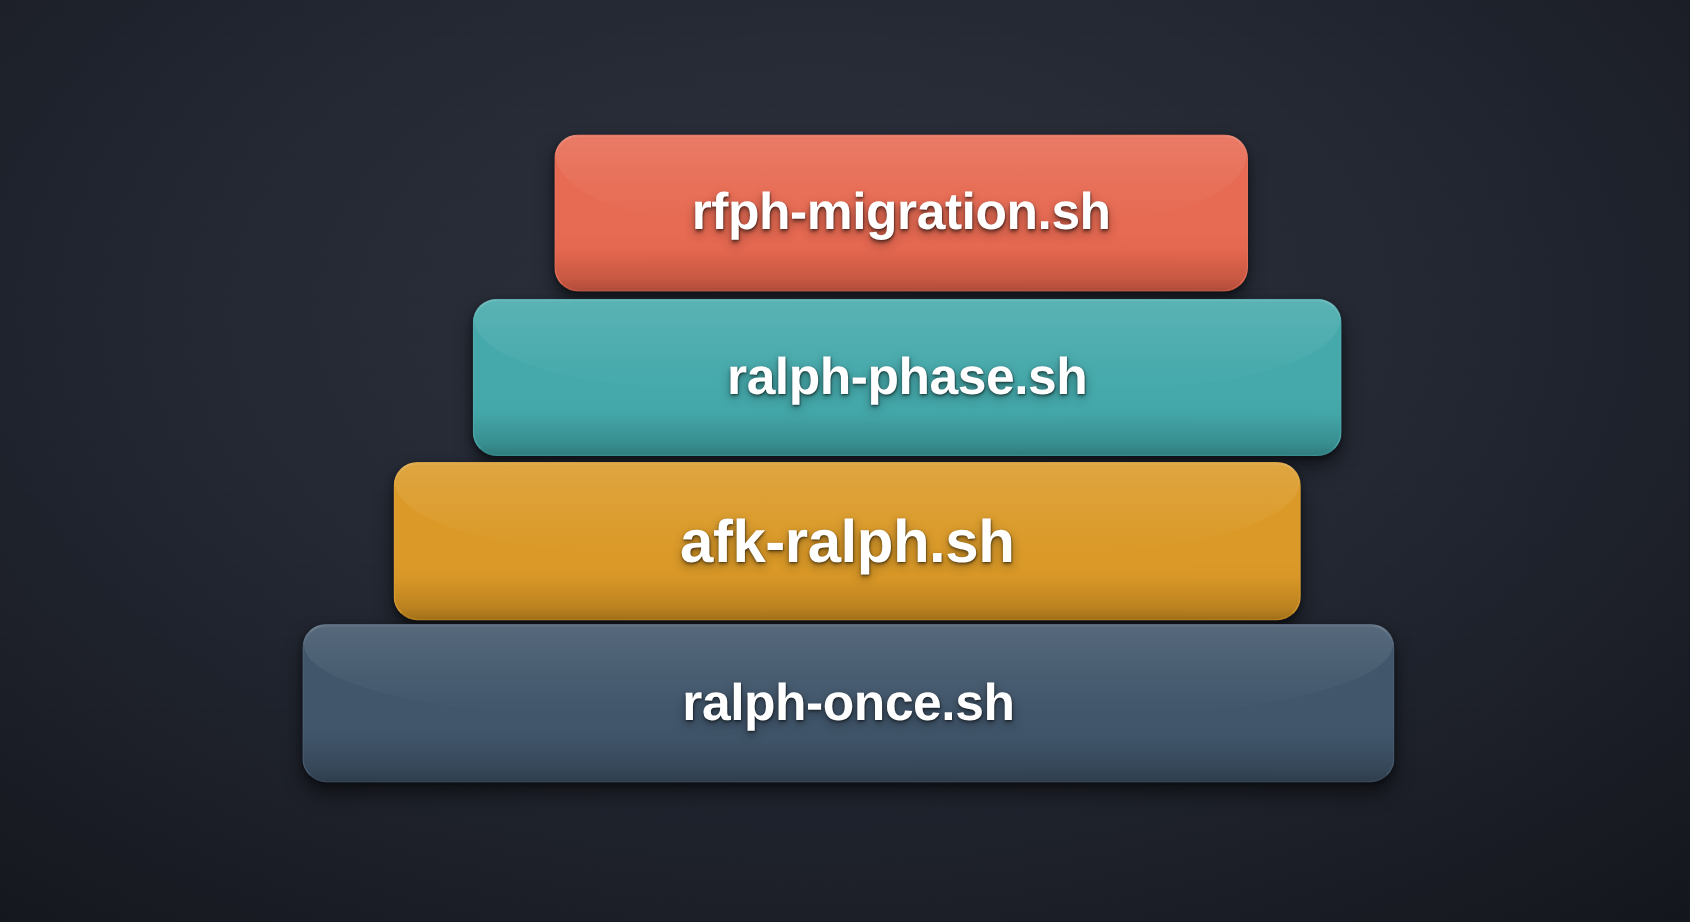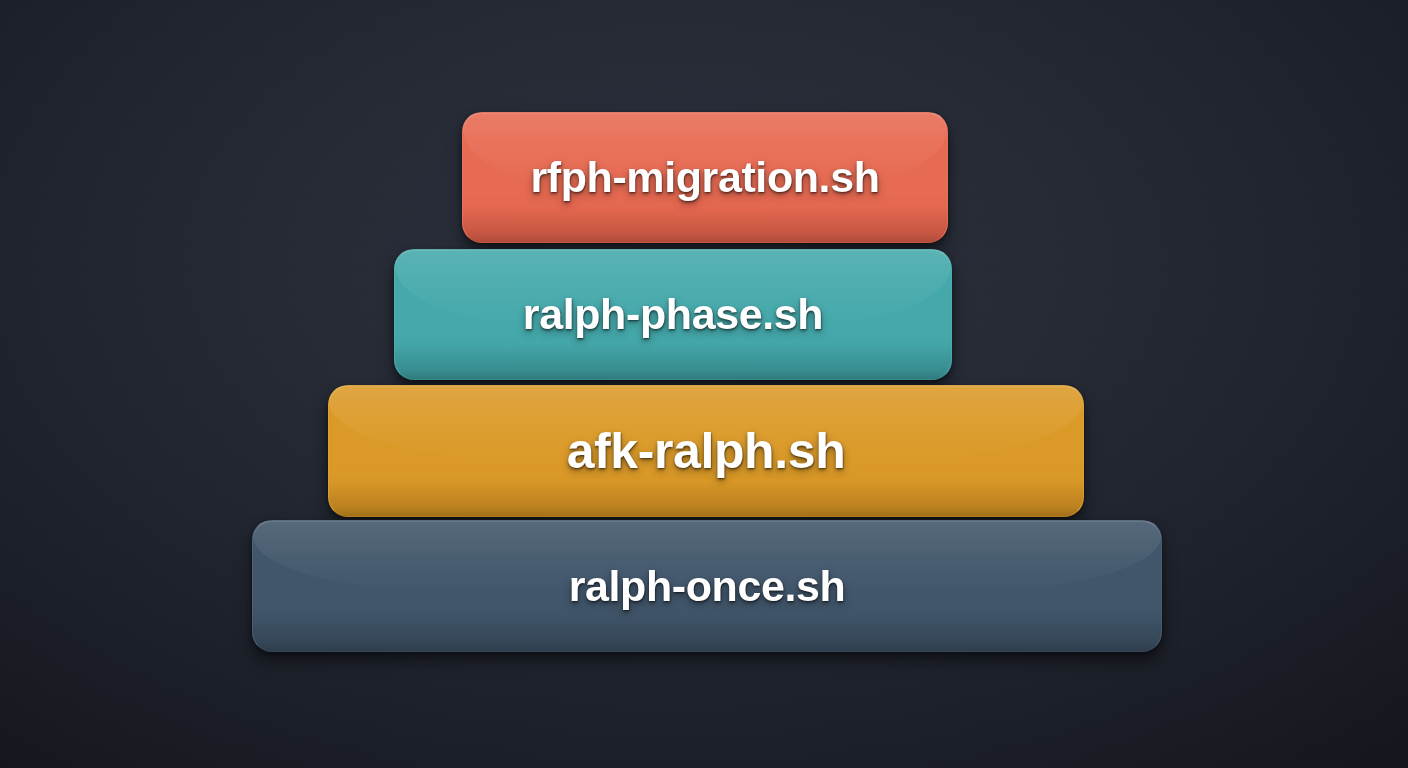--- a/index.html
+++ b/index.html
@@ -102,25 +102,25 @@
 </style>
 </head>
 <body>
 
 <div id="stage" style="width: 1408px; height: 768px; background-color: rgb(30, 34, 44);">
   <div class="bg-vignette"></div>
   <div class="bg-grain"></div>
 
   <div class="pyramid">
 
-    <div class="layer" style="left: 462px; top: 112px; width: 486px; height: 131px; background: linear-gradient(rgb(231, 106, 82) 0%, rgb(231, 106, 82) 62%, rgb(221, 96, 73) 100%);">
+    <div class="layer" style="left: 462px; top: 112px; width: 578px; height: 131px; background: linear-gradient(rgb(231, 106, 82) 0%, rgb(231, 106, 82) 62%, rgb(221, 96, 73) 100%);">
       <span class="layer-label" style="font-size: 43px;">rfph-migration.sh</span>
     </div>
 
-    <div class="layer" style="left: 394px; top: 249px; width: 558px; height: 131px; background: linear-gradient(rgb(69, 169, 171) 0%, rgb(69, 169, 171) 62%, rgb(61, 156, 158) 100%);">
+    <div class="layer" style="left: 394px; top: 249px; width: 724px; height: 131px; background: linear-gradient(rgb(69, 169, 171) 0%, rgb(69, 169, 171) 62%, rgb(61, 156, 158) 100%);">
       <span class="layer-label" style="font-size: 43px;">ralph-phase.sh</span>
     </div>
 
     <div class="layer" style="left: 328px; top: 385px; width: 756px; height: 132px; background: linear-gradient(rgb(219, 154, 40) 0%, rgb(219, 154, 40) 62%, rgb(207, 143, 34) 100%);">
       <span class="layer-label" style="font-size: 50px;">afk-ralph.sh</span>
     </div>
 
     <div class="layer" style="left: 252px; top: 520px; width: 910px; height: 132px; background: linear-gradient(rgb(65, 86, 107) 0%, rgb(65, 86, 107) 62%, rgb(58, 77, 96) 100%);">
       <span class="layer-label" style="font-size: 43px;">ralph-once.sh</span>
     </div>

